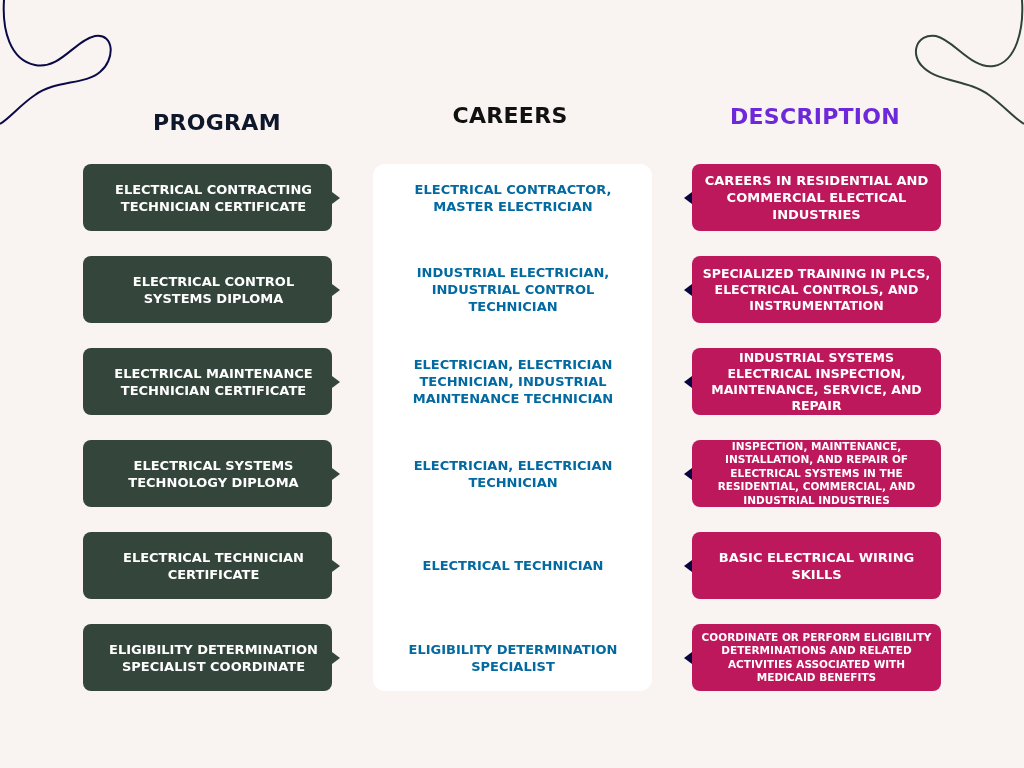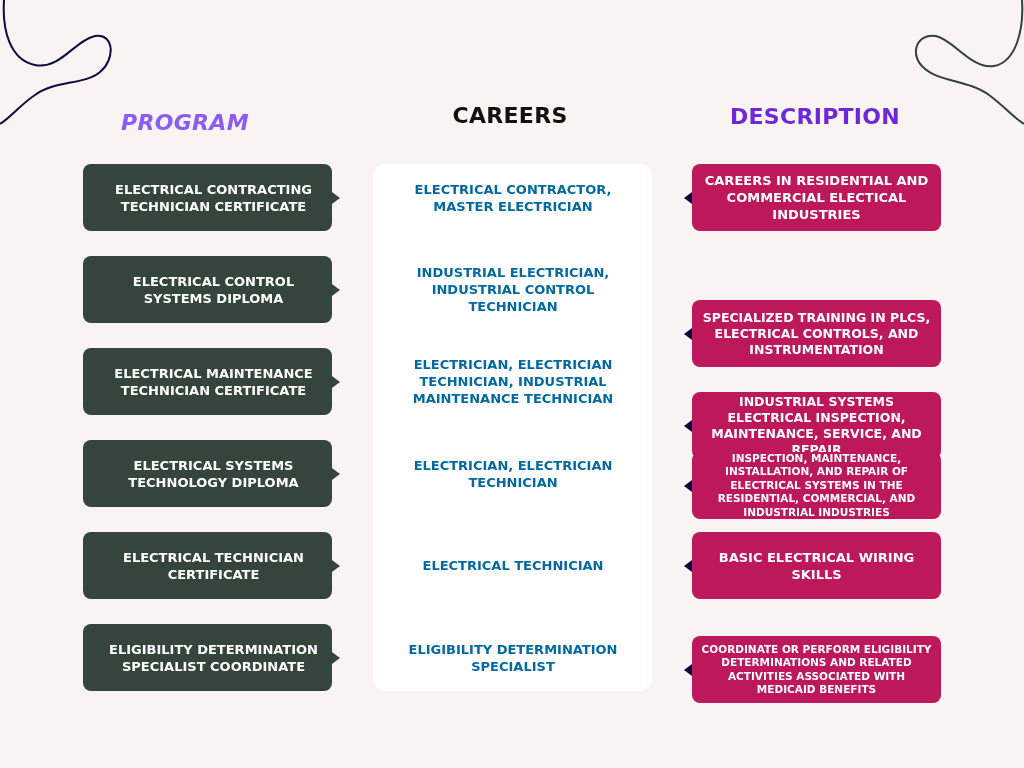--- a/index.html
+++ b/index.html
@@ -6,21 +6,21 @@
   body {
     width:1024px; height:768px; position:relative; overflow:hidden;
     background:#f9f4f2;
     font-family:"DejaVu Sans", "Liberation Sans", sans-serif;
   }
   .deco { position:absolute; top:0; }
   .heading {
     position:absolute; font-weight:bold; font-size:22px; letter-spacing:0.3px;
     text-align:center; width:250px;
   }
-  .h-program { left:60px; top:110px; color:#8b5cf6;font-style:italic; }
+  .h-program { left:92px; top:110px; color:#0f172a; }
   .h-careers { left:385px; top:103px; color:#111111; }
   .h-desc { left:690px; top:104px; color:#6d28d9; }
 
   .careers-panel {
     position:absolute; left:373px; top:164px; width:279px; height:527px;
     background:#ffffff; border-radius:12px;
   }
   .box {
     position:absolute; width:249px; height:67px; border-radius:8px;
     display:flex; align-items:center; justify-content:center; text-align:center;
@@ -32,22 +32,22 @@
     content:""; position:absolute; right:-8px; top:50%; margin-top:-6px;
     border-top:6px solid transparent; border-bottom:6px solid transparent;
     border-left:8px solid #34453b;
   }
   .desc { left:692px; background:#be185d; font-size:13px; }
   .desc::before {
     content:""; position:absolute; left:-8px; top:50%; margin-top:-6px;
     border-top:6px solid transparent; border-bottom:6px solid transparent;
     border-right:8px solid #07063f;
   }
-  .desc.small { font-size:10.5px; line-height:13.5px;margin-top:12px; }
-  .desc.medium { font-size:12.5px; line-height:16px;margin-top:44px; }
+  .desc.small { font-size:10.5px; line-height:13.5px; }
+  .desc.medium { font-size:12.5px; line-height:16px; }
   .career {
     position:absolute; left:393px; width:240px; height:67px;
     display:flex; align-items:center; justify-content:center; text-align:center;
     color:#0369a1; font-weight:bold; font-size:13px; line-height:17px;
   }
 </style>
 </head>
 <body>
 
 <svg class="deco" style="left:0" width="120" height="130" viewBox="0 0 120 130">

